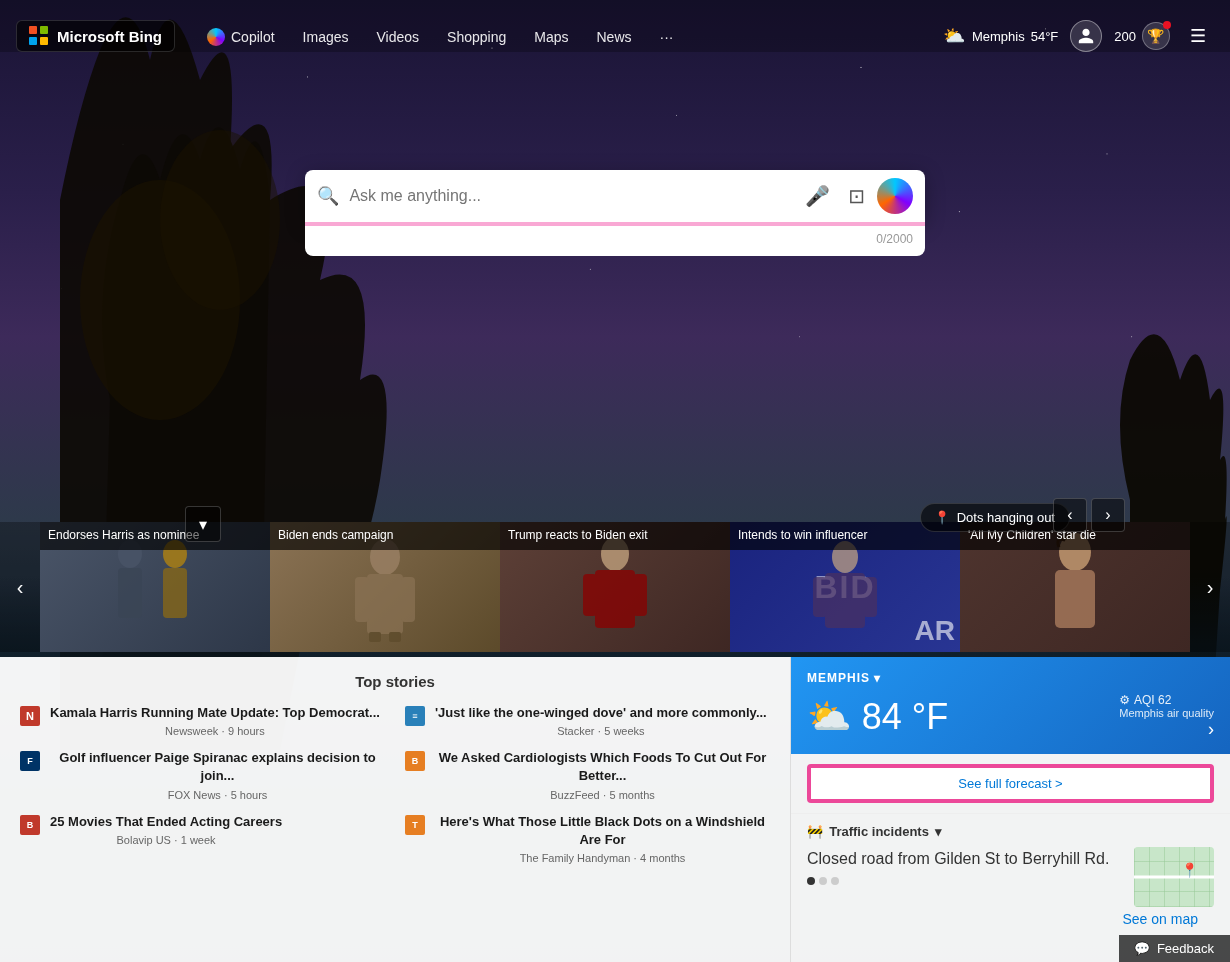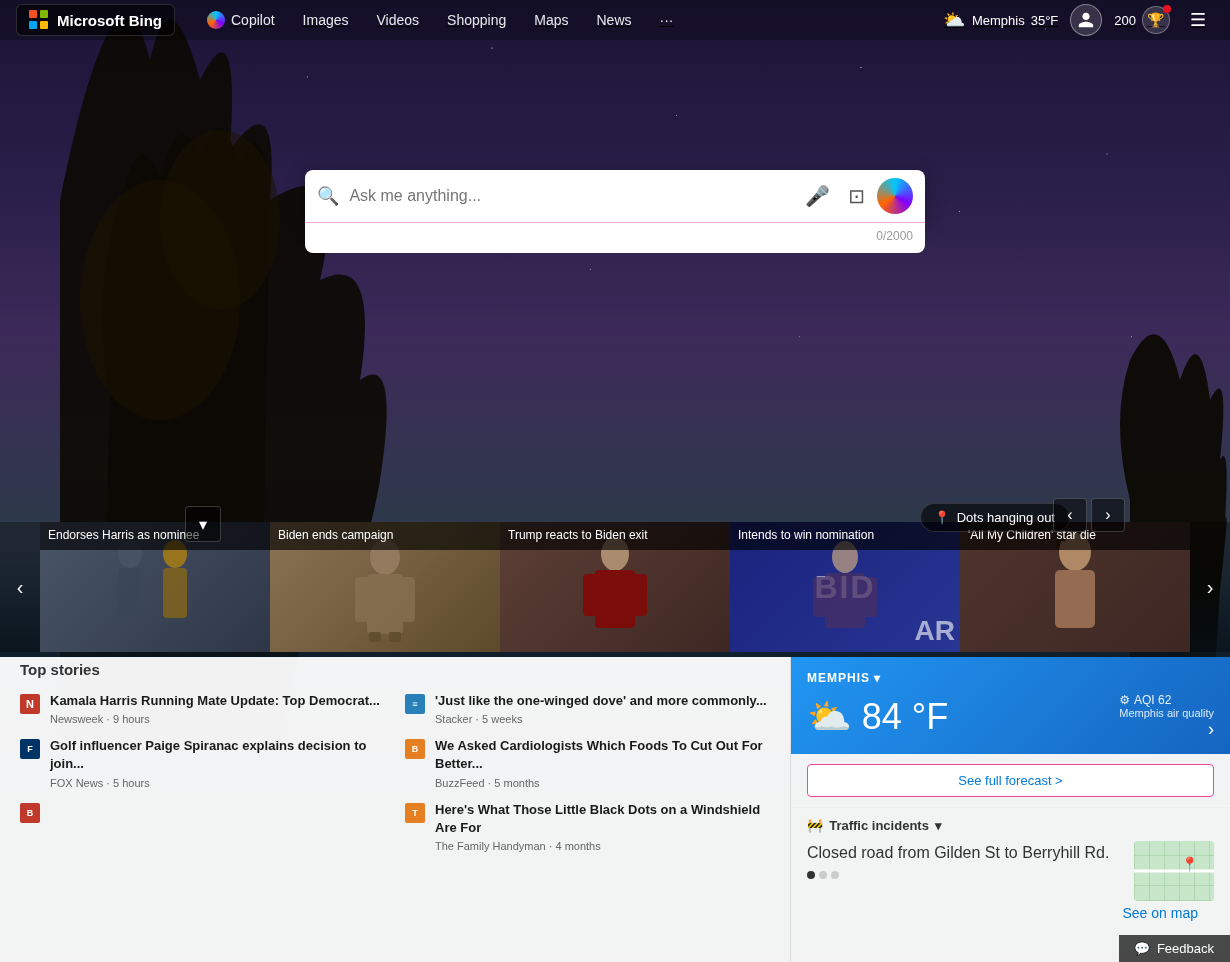--- a/index.html
+++ b/index.html
@@ -51,27 +51,26 @@
         radial-gradient(1px 1px at 20% 40%, rgba(255,255,255,0.3) 0%, transparent 100%),
         radial-gradient(1px 1px at 92% 35%, rgba(255,255,255,0.5) 0%, transparent 100%);
     }
 
     
     .nav {
       position: absolute;
       top: 0;
       left: 0;
       right: 0;
-      height: 40px;
-      display: flex;
-      align-items: center;
+      height: 52px;
+      display: flex;
+      align-items: flex-end;
       padding: 0 16px;
       z-index: 100;
       background: rgba(0,0,0,0.25);
-      text-decoration: underline;
     }
 
     .nav-logo {
       display: flex;
       align-items: center;
       background: rgba(0,0,0,0.6);
       border: 1px solid rgba(255,255,255,0.15);
       border-radius: 6px;
       padding: 5px 12px;
       gap: 8px;
@@ -262,21 +261,21 @@
       border-radius: 50%;
       background: conic-gradient(#00c8ff 0%, #8000ff 33%, #ff6600 66%, #00c8ff 100%);
       cursor: pointer;
       margin-left: 8px;
     }
 
     .search-footer {
       background: #fff;
       border-radius: 0 0 8px 8px;
       padding: 6px 12px 10px;
-      border-top: 1px solid #f9a8d4;
+      border-top: 4px solid #f9a8d4;
     }
 
     .char-count {
       font-size: 12px;
       color: #999;
       text-align: right;
     }
 
     
     .scroll-down-btn {
@@ -398,22 +397,23 @@
       height: 305px;
       display: flex;
       gap: 0;
       z-index: 50;
     }
 
     
     .news-panel {
       flex: 0 0 790px;
       background: rgba(255,255,255,0.95);
-      padding: 4px 20px;
+      padding: 16px 20px;
       overflow: hidden;
+      text-align: center;
     }
 
     .news-title {
       font-size: 15px;
       font-weight: 600;
       color: #333;
       margin-bottom: 14px;
     }
 
     .news-grid {
@@ -510,21 +510,21 @@
       text-align: right;
       font-size: 12px;
     }
 
     .forecast-btn {
       display: block;
       width: calc(100% - 32px);
       margin: 10px 16px;
       padding: 8px;
       background: #fff;
-      border: 1px solid #ec4899;
+      border: 4px solid #ec4899;
       border-radius: 4px;
       text-align: center;
       font-size: 13px;
       color: #0078d7;
       cursor: pointer;
       font-weight: 500;
     }
 
     
     .traffic-section {
@@ -692,21 +692,21 @@
     </div>
     <div class="nav-item">
       <span>···</span>
     </div>
   </div>
 
   <div class="nav-right">
     <div class="weather-info">
       <span class="weather-icon-cloud">⛅</span>
       <span>Memphis</span>
-      <span>35°F</span>
+      <span>54°F</span>
     </div>
     <div class="user-avatar">
       <svg width="18" height="18" viewBox="0 0 24 24" fill="white">
           <path d="M12 12c2.7 0 4.8-2.1 4.8-4.8S14.7 2.4 12 2.4 7.2 4.5 7.2 7.2 9.3 12 12 12zm0 2.4c-3.2 0-9.6 1.6-9.6 4.8v2.4h19.2v-2.4c0-3.2-6.4-4.8-9.6-4.8z"></path>
         </svg>
     </div>
     <div class="points-badge">
       <span>200</span>
       <div class="reward-icon">
         🏆
@@ -801,21 +801,21 @@
         <div style="color:rgba(255,255,255,0.5);font-size:32px;font-weight:bold;letter-spacing:2px;">BID</div>
         <div style="position:absolute;bottom:5px;right:5px;color:rgba(255,255,255,0.6);font-size:28px;font-weight:bold;">AR</div>
         <svg width="80" height="100" viewBox="0 0 80 100" style="position:absolute;opacity:0.7;">
           <ellipse cx="40" cy="20" rx="13" ry="16" fill="#c8a882"></ellipse>
           <rect x="20" y="36" width="40" height="55" rx="4" fill="#4a3060"></rect>
           <rect x="8" y="40" width="14" height="40" rx="4" fill="#4a3060"></rect>
           <rect x="58" y="40" width="14" height="40" rx="4" fill="#4a3060"></rect>
         </svg>
       </div>
       <div class="carousel-item-label">
-        <span>Intends to win nomination</span>
+        <span>Intends to win influencer</span>
       </div>
     </div>
 
     <div class="carousel-item">
       <div class="ci-5" style="width:100%;height:130px;display:flex;align-items:center;justify-content:center;position:relative;">
         <svg width="70" height="110" viewBox="0 0 70 110" style="opacity:0.75;">
           <ellipse cx="35" cy="20" rx="16" ry="19" fill="#d2a679"></ellipse>
 
           <path d="M19 15 Q15 5 25 8 Q20 3 30 6" stroke="#3d1c02" stroke-width="3" fill="none"></path>
           <rect x="15" y="38" width="40" height="58" rx="5" fill="#b08060"></rect>
@@ -879,20 +879,28 @@
           <div class="news-meta">
             <span>BuzzFeed</span>
             <span> · </span>
             <span>5 months</span>
           </div>
         </div>
       </div>
 
       <div class="news-article">
         <div class="news-source-icon red" style="display:flex;align-items:center;justify-content:center;color:#fff;font-size:9px;font-weight:bold;">B</div>
+        <div class="news-article-content">
+          <div class="news-headline">25 Movies That Ended Acting Careers</div>
+          <div class="news-meta">
+            <span>Bolavip US</span>
+            <span> · </span>
+            <span>1 week</span>
+          </div>
+        </div>
       </div>
 
       <div class="news-article">
         <div class="news-source-icon" style="background:#e67e22;display:flex;align-items:center;justify-content:center;color:#fff;font-size:9px;font-weight:bold;">T</div>
         <div class="news-article-content">
           <div class="news-headline">Here's What Those Little Black Dots on a Windshield Are For</div>
           <div class="news-meta">
             <span>The Family Handyman</span>
             <span> · </span>
             <span>4 months</span>

